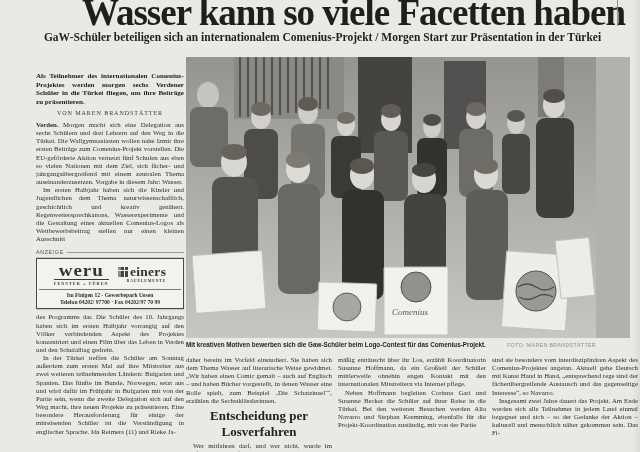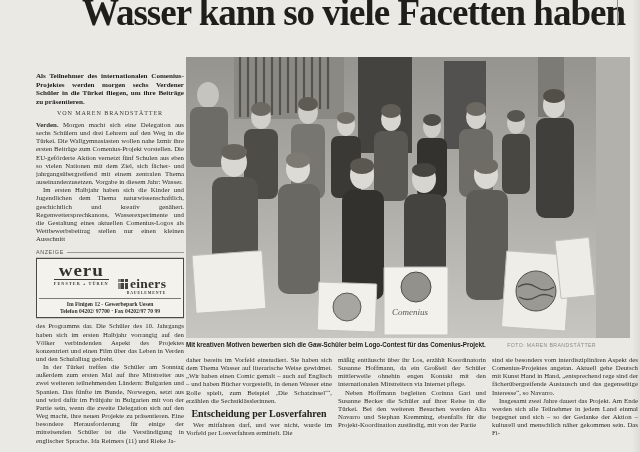--- a/index.html
+++ b/index.html
@@ -36,21 +36,21 @@
     font-family:Liberation Serif, serif;text-align:center;margin-bottom:4px;
     box-shadow:0 0 0 1px #c9c7c1;
   }
   .ad-brands{display:flex;justify-content:center;align-items:flex-start;gap:9px;}
   .brand1-wrap{display:flex;flex-direction:column;align-items:center;}
   .brand1{
     font-size:19px;font-weight:900;line-height:17px;letter-spacing:1px;color:#35332f;
     transform:scaleY(.92);
   }
   .brand1-tag{font-size:4.2px;font-weight:bold;letter-spacing:1.1px;color:#3a3834;border-top:1px solid #3a3834;padding-top:1px;}
-  .brand2-wrap{display:flex;flex-direction:column;align-items:flex-end;margin-top:16px;}
+  .brand2-wrap{display:flex;flex-direction:column;align-items:flex-end;margin-top:4px;}
   .brand2-row{display:flex;align-items:center;gap:2px;}
   .grid-icon{display:inline-grid;grid-template-columns:repeat(3,3px);grid-auto-rows:3px;gap:.6px;}
   .grid-icon i{background:#45433f;}
   .grid-icon i.lt{background:#8c8a85;}
   .brand2{font-size:13.5px;font-weight:900;line-height:12px;color:#35332f;letter-spacing:.3px;}
   .brand2-tag{font-size:3.8px;font-weight:bold;letter-spacing:.9px;color:#3a3834;margin-top:1px;}
   .ad-addr-block{border-top:1px solid #7c7a74;margin-top:3px;padding-top:2px;}
   .ad-addr,.ad-phone{font-size:5.6px;font-weight:bold;line-height:7px;color:#312f2b;}
   
   .photo{position:absolute;left:186px;top:57px;width:444px;height:281px;overflow:hidden;background:#b3b1ac;}
@@ -61,32 +61,33 @@
     align-items:baseline;font-family:"Liberation Sans", sans-serif;
   }
   .caption{font-size:6.3px;font-weight:bold;color:#1f1e1b;}
   .credit{font-size:5.2px;color:#8d8b86;letter-spacing:.4px;white-space:nowrap;margin-left:8px;}
   
   .bcol{position:absolute;top:356px;height:96px;overflow:hidden;}
   .bcol2{left:186px;width:146px;}
   .bcol3{left:338px;width:148px;}
   .bcol4{left:492px;width:146px;}
   .crosshead{
-    text-align:center;font-size:10px;font-weight:bold;color:#23221f;margin:3px 0 2px 0;
+    text-align:center;font-size:13px;font-weight:bold;color:#23221f;margin:3px 0 2px 0;
   }
   .edge-shade{position:absolute;right:0;top:0;width:8px;height:452px;
     background:linear-gradient(to right,rgba(0,0,0,0),rgba(0,0,0,.06));}
 </style>
 </head>
 <body>
 
 <div class="page">
 
   <div class="headline">Wasser kann so viele Facetten haben</div>
   <div class="head-rule"></div>
+  <div class="subheadline">GaW-Schüler beteiligen sich an internationalem Comenius-Projekt / Morgen Start zur Präsentation in der Türkei</div>
 
   <div class="col1">
     <p class="lead">Als Teilnehmer des internationalen Comenius-Projektes werden morgen sechs Verdener Schüler in die Türkei fliegen, um ihre Beiträge zu präsentieren.</p>
     <div class="byline">VON MAREN BRANDSTÄTTER</div>
     <p class="bodytext"><b>Verden.</b><span> Morgen macht sich eine Delegation aus sechs Schülern und drei Lehrern auf den Weg in die Türkei. Die Wallgymnasiasten wollen nahe Izmir ihre ersten Beiträge zum Comenius-Projekt vorstellen. Die EU-geförderte Aktion vernetzt fünf Schulen aus eben so vielen Nationen mit dem Ziel, sich fächer- und jahrgangsübergreifend mit einem zentralen Thema auseinanderzusetzen. Vorgabe in diesem Jahr: Wasser.</span></p>
     <p class="bodytext indent">Im ersten Halbjahr haben sich die Kinder und Jugendlichen dem Thema naturwissenschaftlich, geschichtlich und kreativ genähert. Regenwettersprechkanons, Wasserexperimente und die Gestaltung eines aktuellen Comenius-Logos als Wettbewerbsbeitrag stellen nur einen kleinen Ausschnitt</p>
 
     <div class="anzeige-row">
       <span>ANZEIGE</span>
       <span class="rule"></span>

